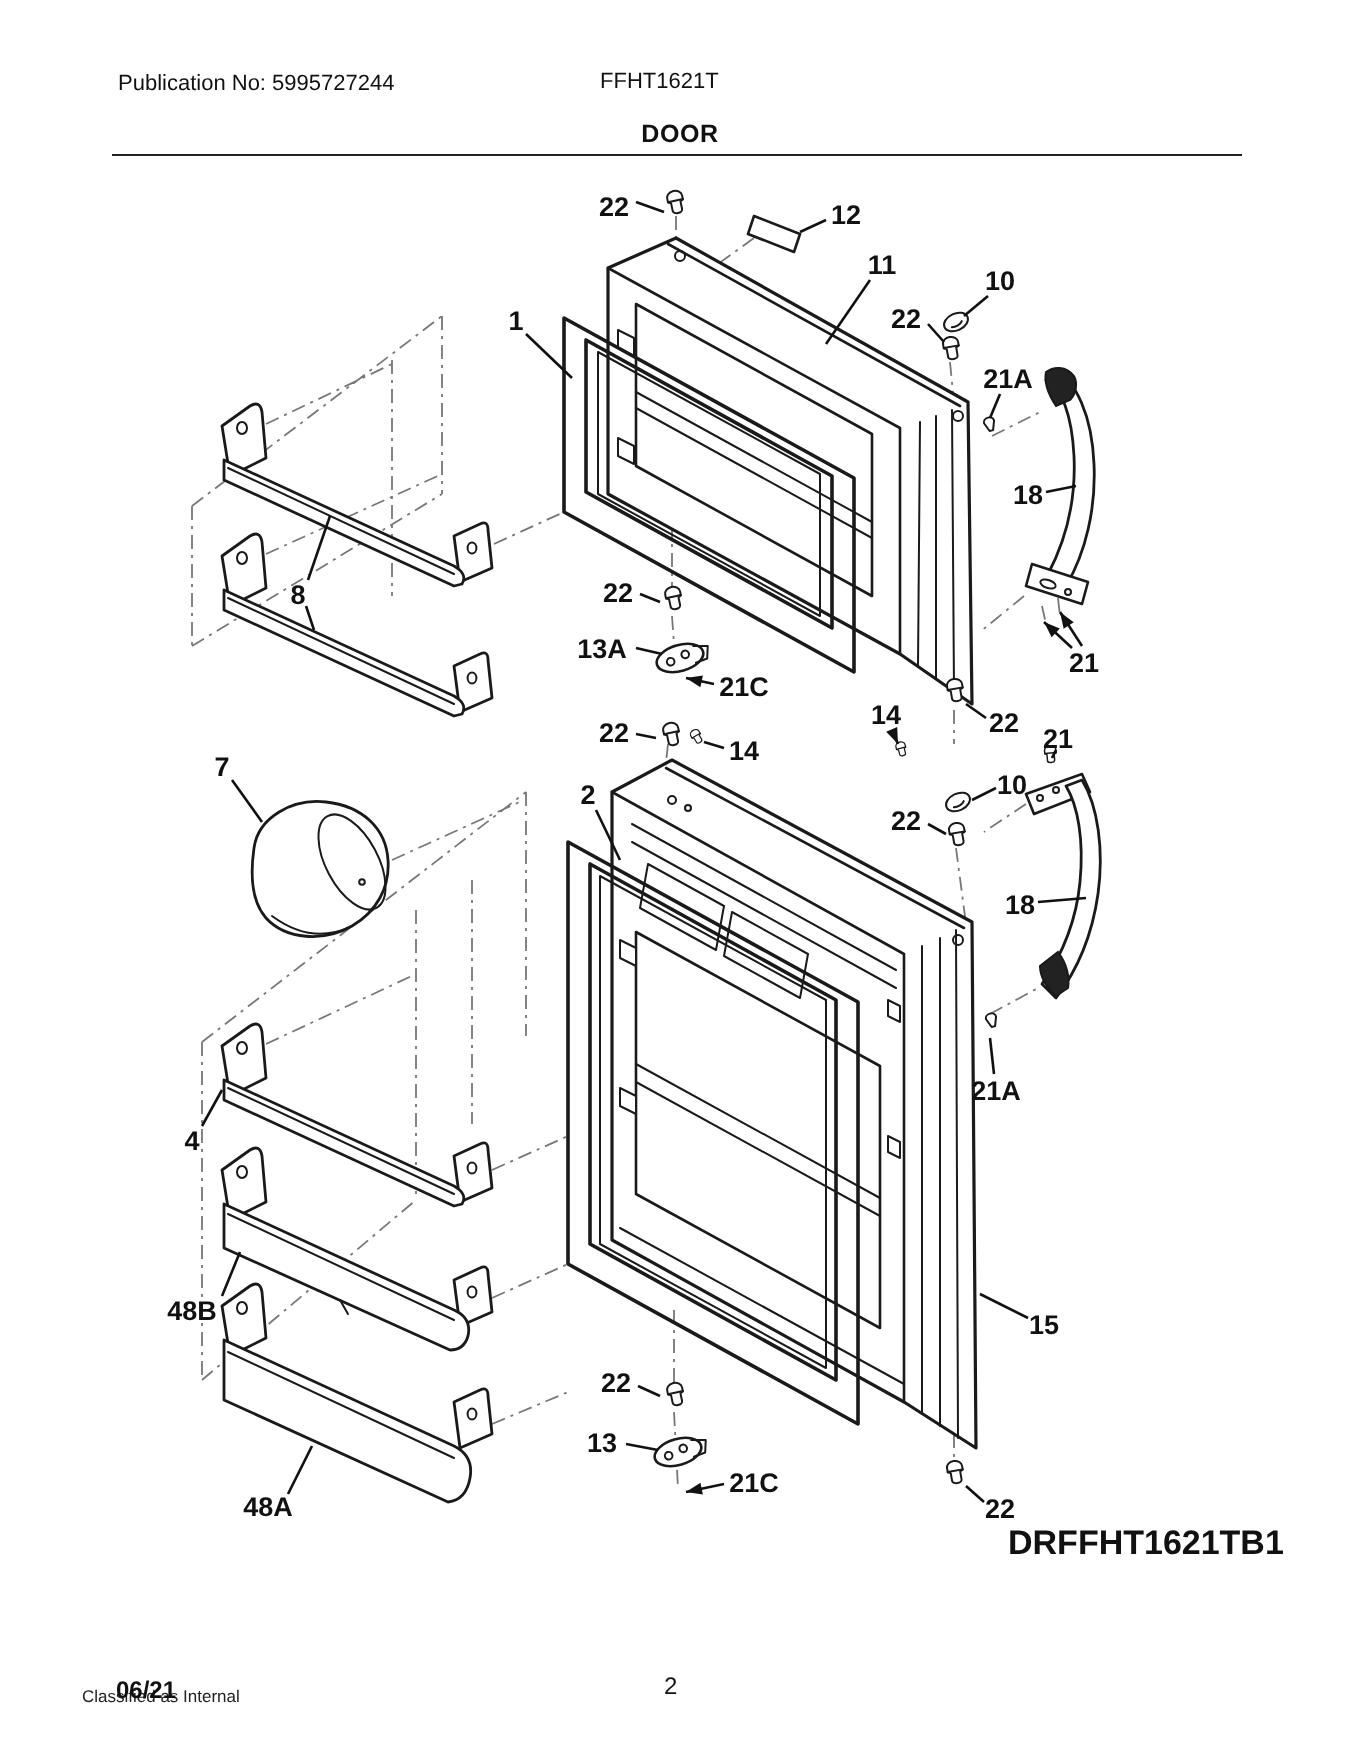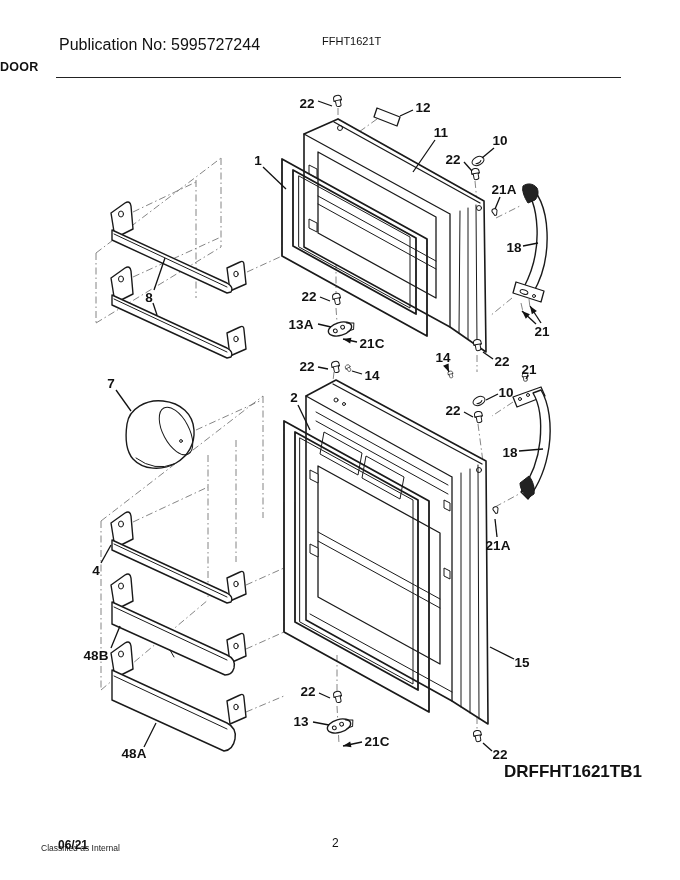--- a/index.html
+++ b/index.html
@@ -1,21 +1,21 @@
 <!DOCTYPE html>
 <html><head>
 <meta charset="utf-8">
 <style>
   html,body{margin:0;padding:0;}
   body{width:680px;height:880px;background:#fff;position:relative;overflow:hidden;
        font-family:"Liberation Sans",sans-serif;color:#111;}
   .abs{position:absolute;white-space:nowrap;}
-  #pub{left:59px;top:36px;font-size:16px;}
-  #model{left:322px;top:35px;font-size:11px;text-align:center;}
-  #door-title{left:0;top:60px;width:680px;font-weight:bold;font-size:12.5px;letter-spacing:.3px;}
+  #pub{left:59px;top:36px;font-size:11px;}
+  #model{left:300px;top:35px;font-size:11px;text-align:center;}
+  #door-title{left:0;top:60px;width:680px;text-align:center;font-weight:bold;font-size:12.5px;letter-spacing:.3px;}
   #title-rule{left:56px;top:77px;width:565px;height:0;border-top:1.5px solid #222;}
   #docnum{left:504px;top:762px;font-weight:bold;font-size:17px;}
   #footer-date{left:58px;top:838px;font-size:12px;font-weight:bold;}
   #footer-watermark{left:17px;top:843px;font-size:8.5px;color:#222;margin-left:24px;}
   #footer-page{left:332px;top:836px;font-size:12px;}
   svg{position:absolute;left:0;top:0;}
   .ln{stroke:#1a1a1a;fill:none;stroke-linejoin:round;stroke-linecap:round;}
   .fw{fill:#fff;stroke:#1a1a1a;stroke-linejoin:round;}
   .w16{stroke-width:1.6;} .w18{stroke-width:1.8;} .w13{stroke-width:1.3;} .w10{stroke-width:1;} .w14{stroke-width:1.4;}
   .dash{stroke:#777;stroke-width:.9;fill:none;stroke-dasharray:7 3 1.5 3;}

